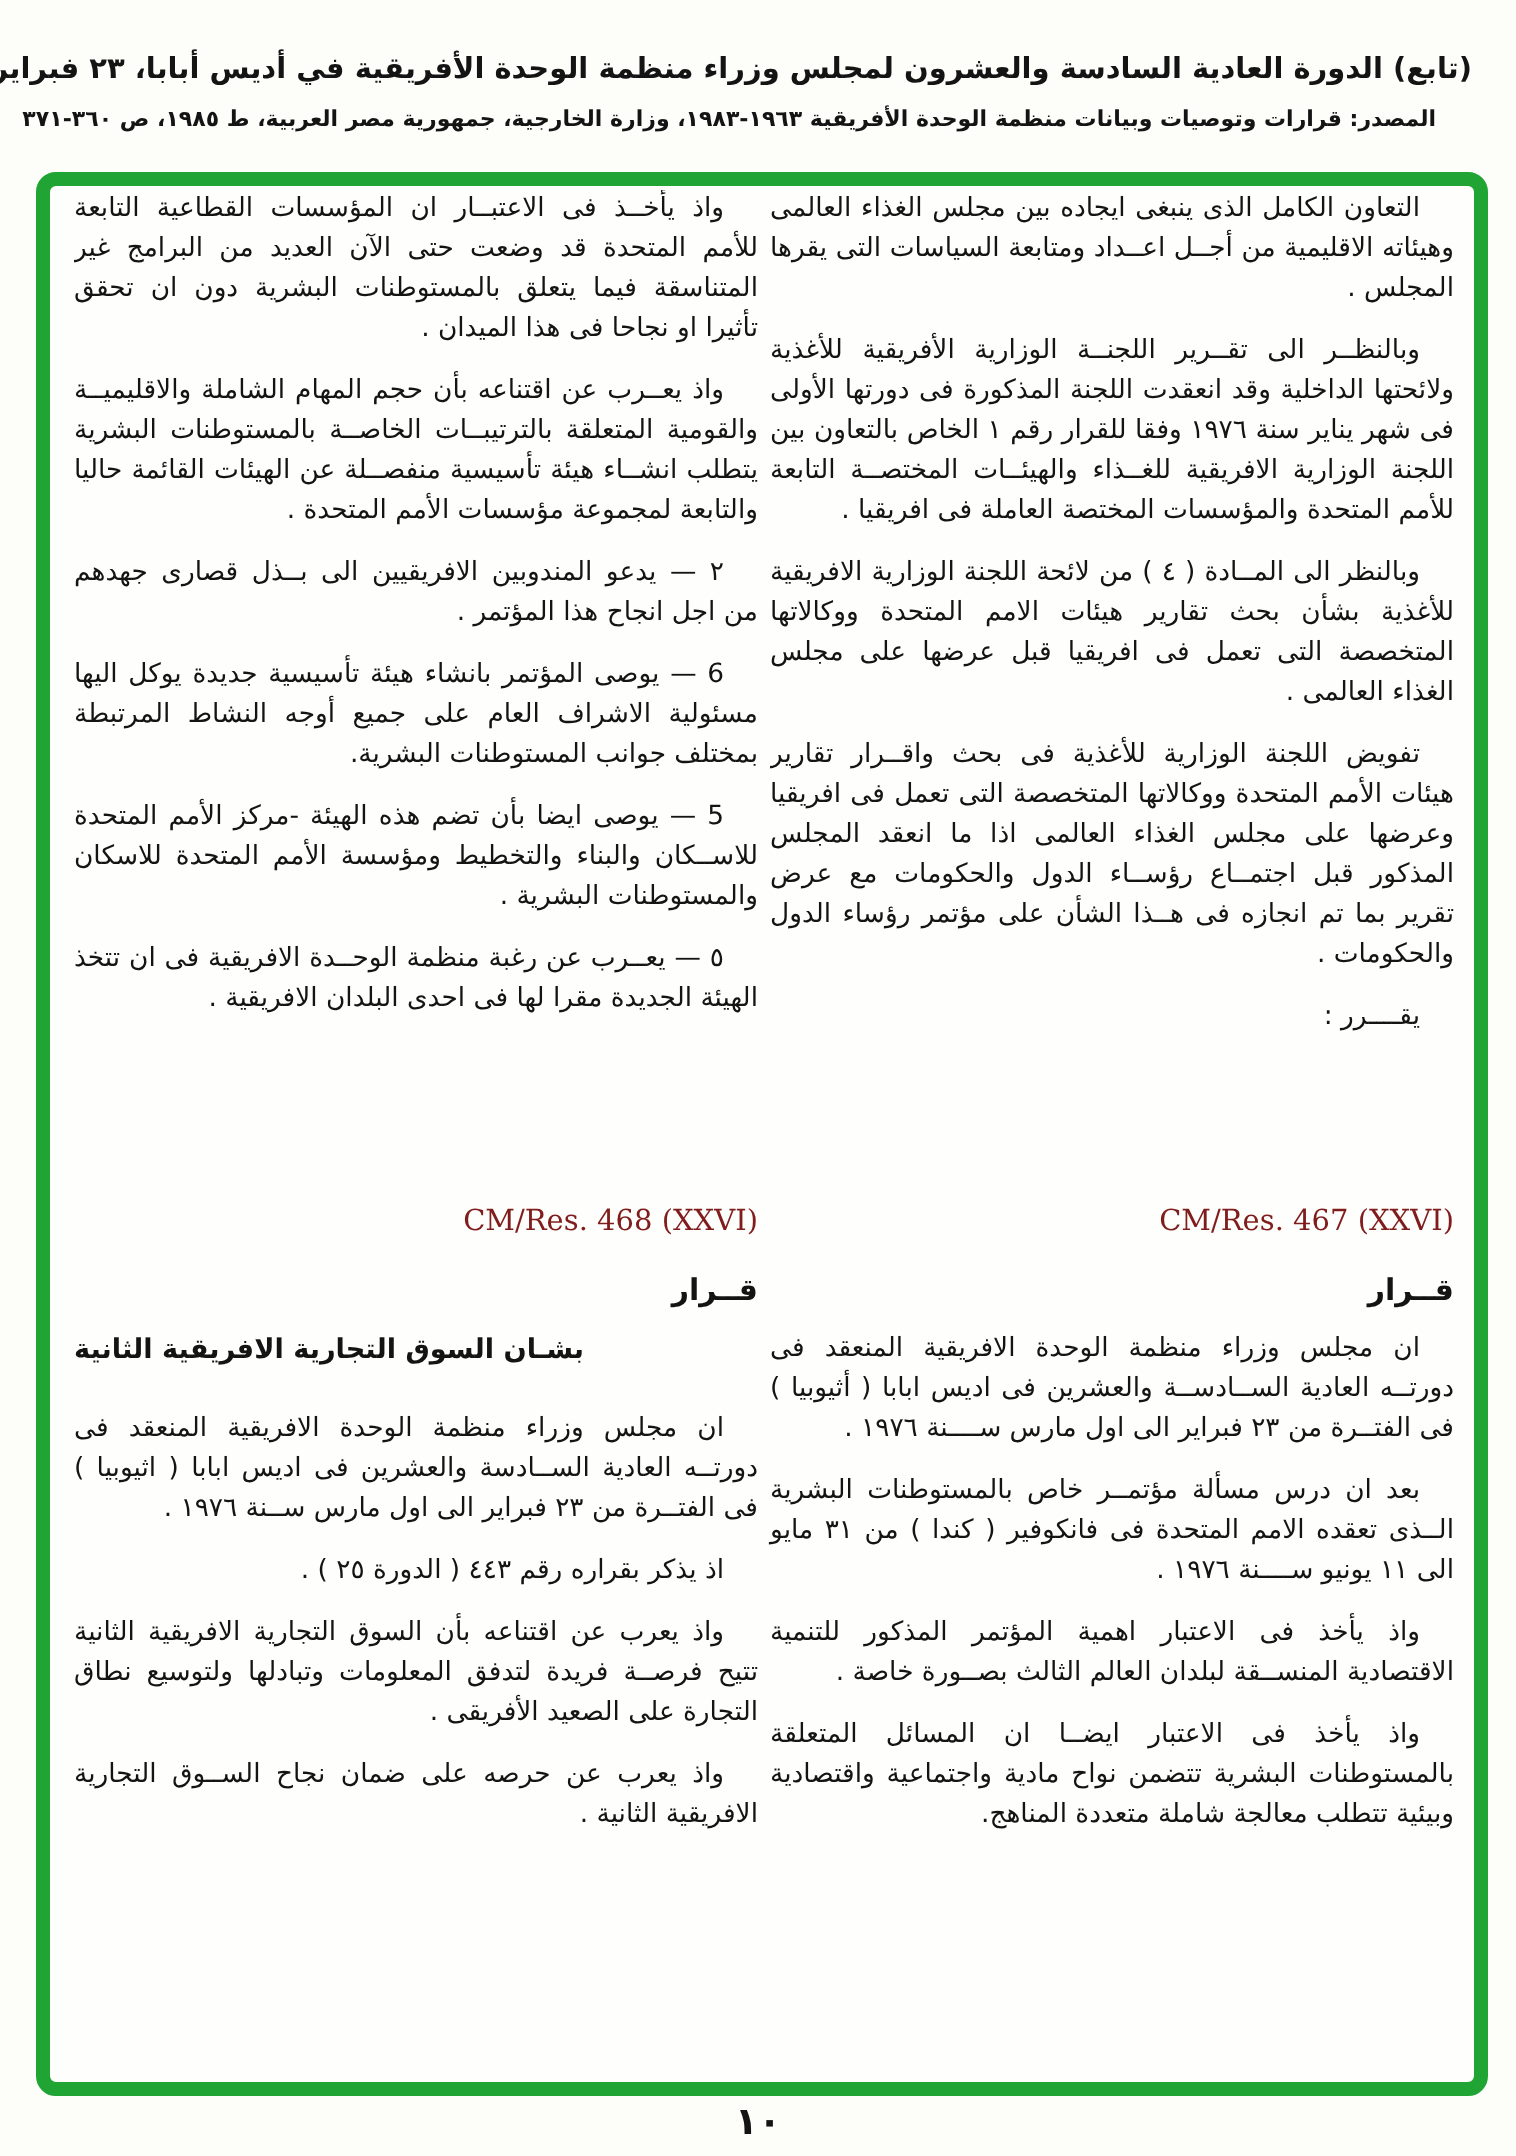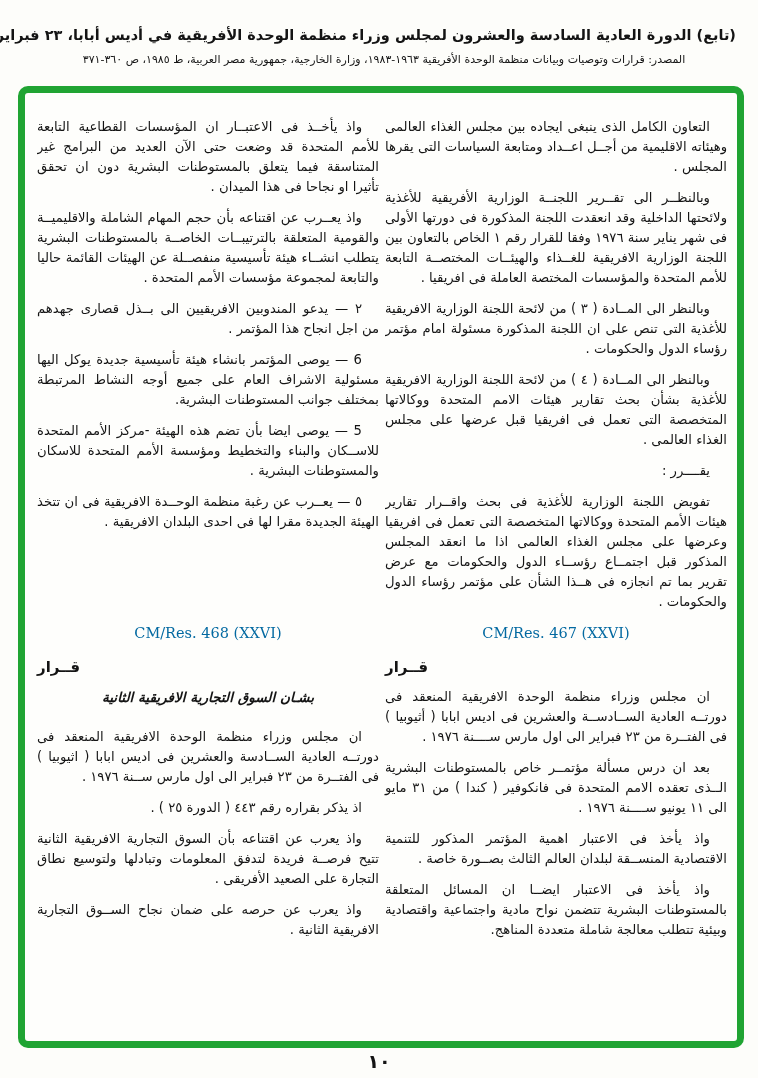--- a/index.html
+++ b/index.html
@@ -13,60 +13,60 @@
   }
   .page { position: absolute; inset: 0; }
 
   
   .header { position: absolute; top: 24px; right: 22px; left: 22px; direction: rtl; }
   .h1 {
     font-size: 14.5px; font-weight: bold; text-align: right;
     letter-spacing: 0; line-height: 22px; white-space: nowrap;
   }
   .h2 {
-    font-size: 11px; font-weight: normal; text-align: center;
+    font-size: 11px; font-weight: bold; text-align: right;
     padding-right: 18px; margin-top: 7px; white-space: nowrap; padding-left: 28px;
   }
 
   
   .frame {
     position: absolute; left: 18px; top: 86px;
     width: 726px; height: 962px;
     border: 7px solid #20a433;
     border-radius: 10px;
     box-sizing: border-box;
     background: #fefefc;
   }
 
   
   .col {
-    position: absolute; top: 24px; width: 342px;
+    position: absolute; top: 2px; width: 342px;
     direction: rtl; text-align: justify;
     font-size: 13.2px; line-height: 20px;
   }
   .col-first  { right: 10px; }
   .col-second { left: 12px; }
 
   .para { margin: 0 0 11px 0; text-indent: 17px; text-align: justify; }
   .sec-pre  { height: 506px; overflow: hidden; }
   .sec-post { }
 
   .res-number {
-    direction: ltr; text-align: center;
+    direction: ltr; text-align: right;
     font-family: "DejaVu Serif", serif;
-    font-size: 14.5px; color: #0369a1;
+    font-size: 14.5px; color: #7f1d1d;
     margin: 0 0 14px 0;
   }
   .res-heading {
-    text-align: left; font-weight: bold;
+    text-align: right; font-weight: bold;
     font-size: 15px; margin: 0 0 10px 0;
   }
   .res-subheading {
-    text-align: center; font-weight: bold;
-    font-size: 13.6px; margin: 0 0 20px 0; font-style: italic;
+    text-align: left; font-weight: bold;
+    font-size: 13.6px; margin: 0 0 20px 0;
   }
 
   
   .footer {
     position: absolute; top: 1050px; left: 0; right: 0;
     text-align: center; font-size: 19px; font-weight: bold;
     direction: rtl;
   }
 </style>
 </head>
@@ -78,24 +78,23 @@
     <div class="h1">(تابع) الدورة العادية السادسة والعشرون لمجلس وزراء منظمة الوحدة الأفريقية في أديس أبابا، ٢٣ فبراير- أول مارس ١٩٧٦</div>
     <div class="h2">المصدر: قرارات وتوصيات وبيانات منظمة الوحدة الأفريقية ١٩٦٣-١٩٨٣، وزارة الخارجية، جمهورية مصر العربية، ط ١٩٨٥، ص ٣٦٠-٣٧١</div>
   </div>
 
   <div class="frame" style="border-color: rgb(32, 164, 51);">
 
     <div class="col col-first">
       <div class="sec-pre">
           <p class="para">التعاون الكامل الذى ينبغى ايجاده بين مجلس الغذاء العالمى وهيئاته الاقليمية من أجــل اعــداد ومتابعة السياسات التى يقرها المجلس .</p>
           <p class="para">وبالنظــر الى تقــرير اللجنــة الوزارية الأفريقية للأغذية ولائحتها الداخلية وقد انعقدت اللجنة المذكورة فى دورتها الأولى فى شهر يناير سنة ١٩٧٦ وفقا للقرار رقم ١ الخاص بالتعاون بين اللجنة الوزارية الافريقية للغــذاء والهيئــات المختصــة التابعة للأمم المتحدة والمؤسسات المختصة العاملة فى افريقيا .</p>
-          <p class="para">وبالنظر الى المــادة ( ٣ ) من لائحة اللجنة الوزارية الافريقية للأغذية التى تنص على ان اللجنة المذكورة مسئولة امام مؤتمر رؤساء الدول والحكومات .</p>
           <p class="para">وبالنظر الى المــادة ( ٤ ) من لائحة اللجنة الوزارية الافريقية للأغذية بشأن بحث تقارير هيئات الامم المتحدة ووكالاتها المتخصصة التى تعمل فى افريقيا قبل عرضها على مجلس الغذاء العالمى .</p>
+          <p class="para">تفويض اللجنة الوزارية للأغذية فى بحث واقــرار تقارير هيئات الأمم المتحدة ووكالاتها المتخصصة التى تعمل فى افريقيا وعرضها على مجلس الغذاء العالمى اذا ما انعقد المجلس المذكور قبل اجتمــاع رؤســاء الدول والحكومات مع عرض تقرير بما تم انجازه فى هــذا الشأن على مؤتمر رؤساء الدول والحكومات .</p>
           <p class="para">يقــــرر :</p>
-          <p class="para">تفويض اللجنة الوزارية للأغذية فى بحث واقــرار تقارير هيئات الأمم المتحدة ووكالاتها المتخصصة التى تعمل فى افريقيا وعرضها على مجلس الغذاء العالمى اذا ما انعقد المجلس المذكور قبل اجتمــاع رؤســاء الدول والحكومات مع عرض تقرير بما تم انجازه فى هــذا الشأن على مؤتمر رؤساء الدول والحكومات .</p>
         </div>
       <div class="res-number">CM/Res. 467 (XXVI)</div>
       <div class="res-heading">قــرار</div>
       <div class="sec-post">
           <p class="para">ان مجلس وزراء منظمة الوحدة الافريقية المنعقد فى دورتــه العادية الســادســة والعشرين فى اديس ابابا ( أثيوبيا ) فى الفتــرة من ٢٣ فبراير الى اول مارس ســــنة ١٩٧٦ .</p>
           <p class="para">بعد ان درس مسألة مؤتمــر خاص بالمستوطنات البشرية الــذى تعقده الامم المتحدة فى فانكوفير ( كندا ) من ٣١ مايو الى ١١ يونيو ســــنة ١٩٧٦ .</p>
           <p class="para">واذ يأخذ فى الاعتبار اهمية المؤتمر المذكور للتنمية الاقتصادية المنســقة لبلدان العالم الثالث بصــورة خاصة .</p>
           <p class="para">واذ يأخذ فى الاعتبار ايضــا ان المسائل المتعلقة بالمستوطنات البشرية تتضمن نواح مادية واجتماعية واقتصادية وبيئية تتطلب معالجة شاملة متعددة المناهج.</p>
         </div>
     </div>

